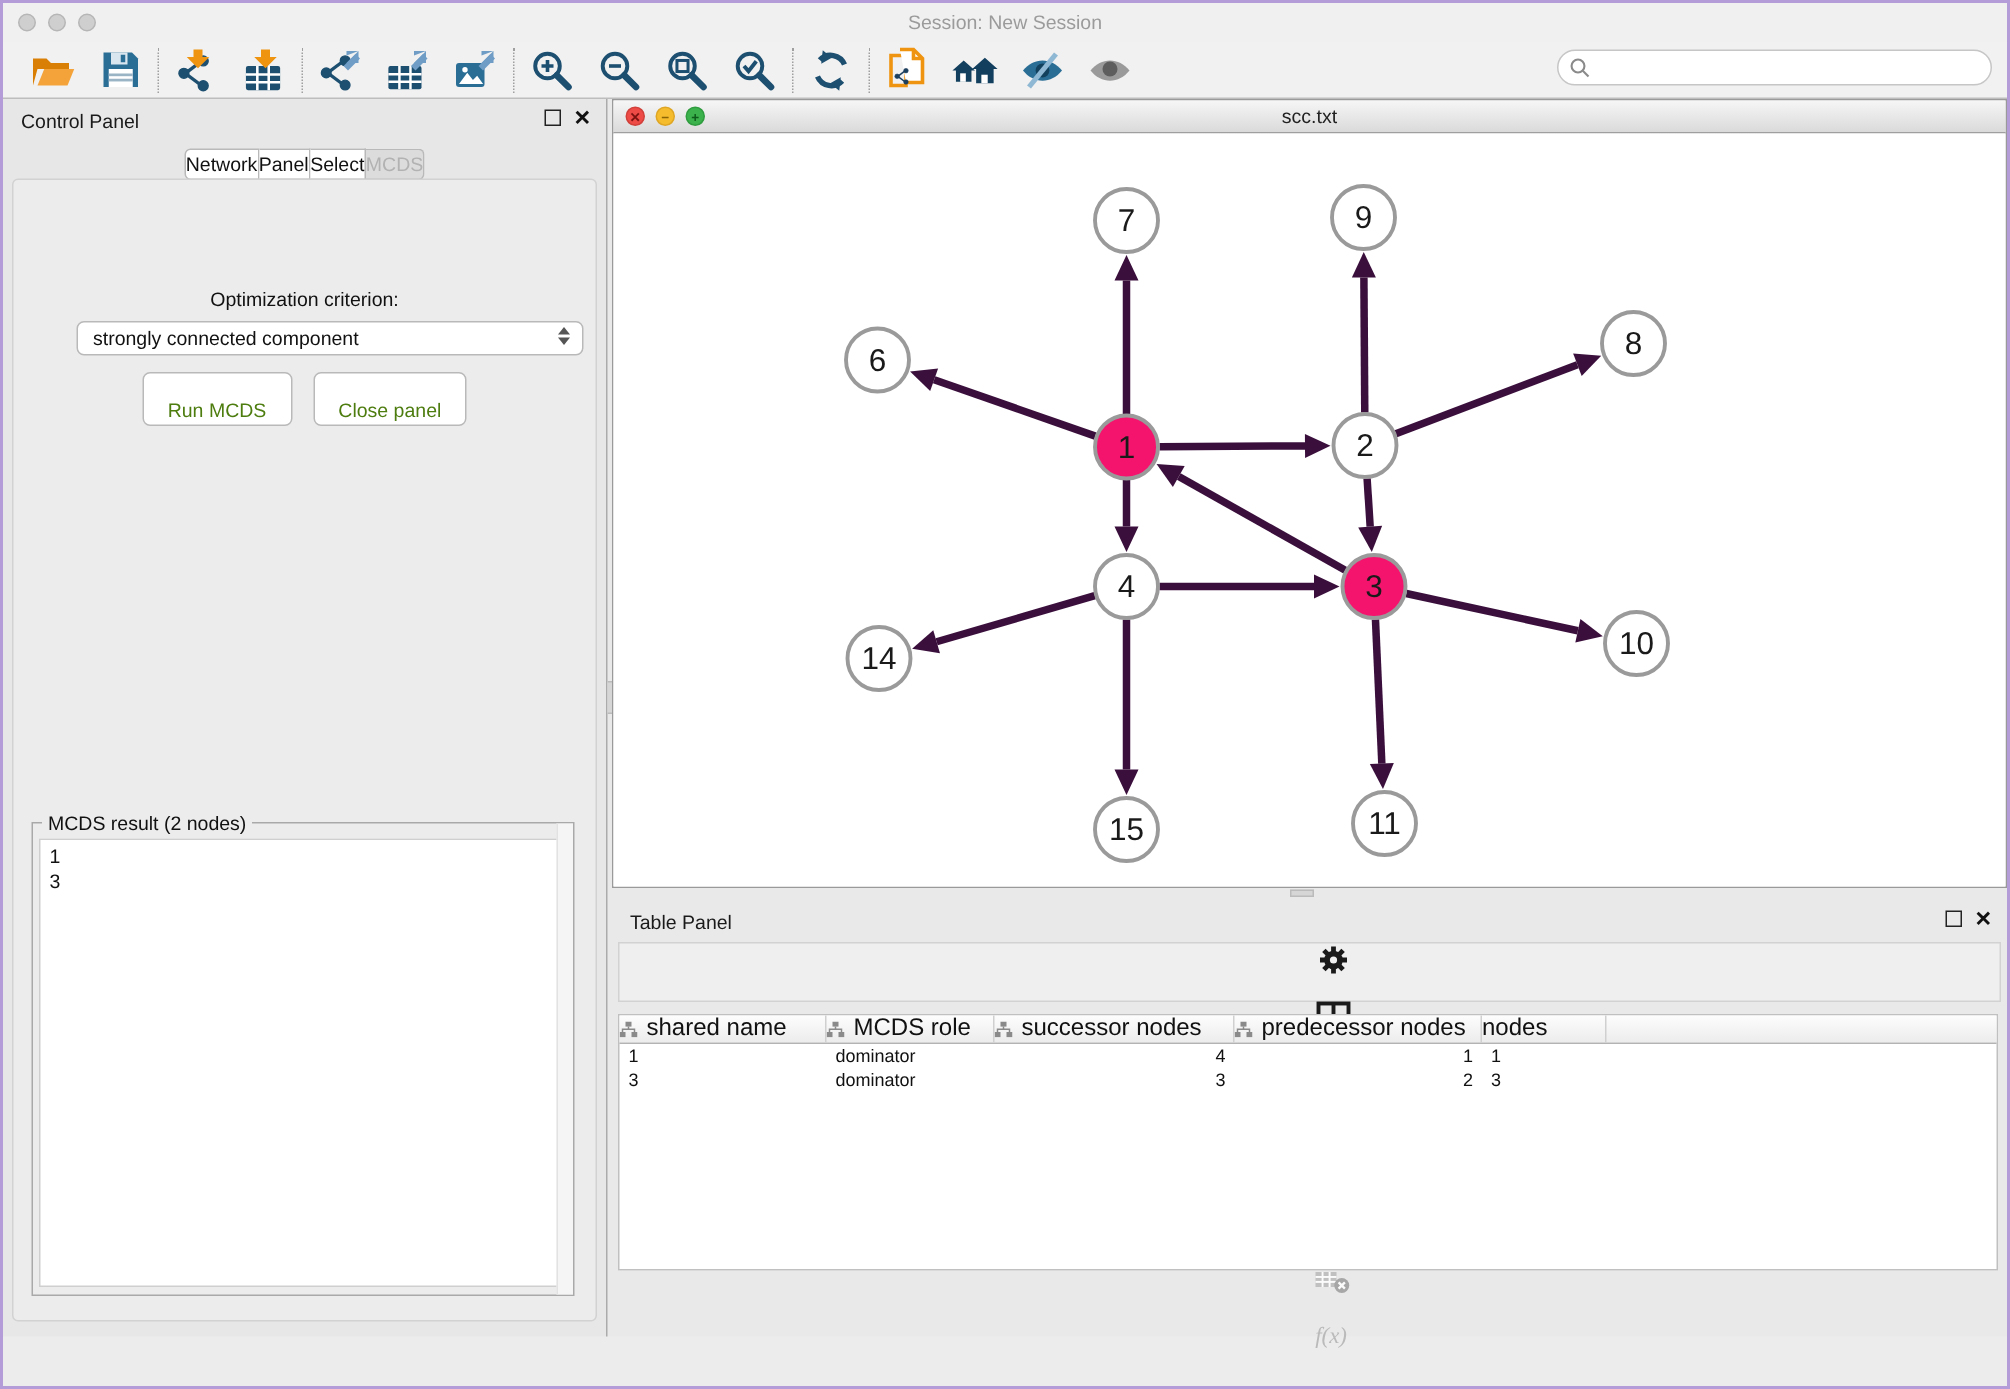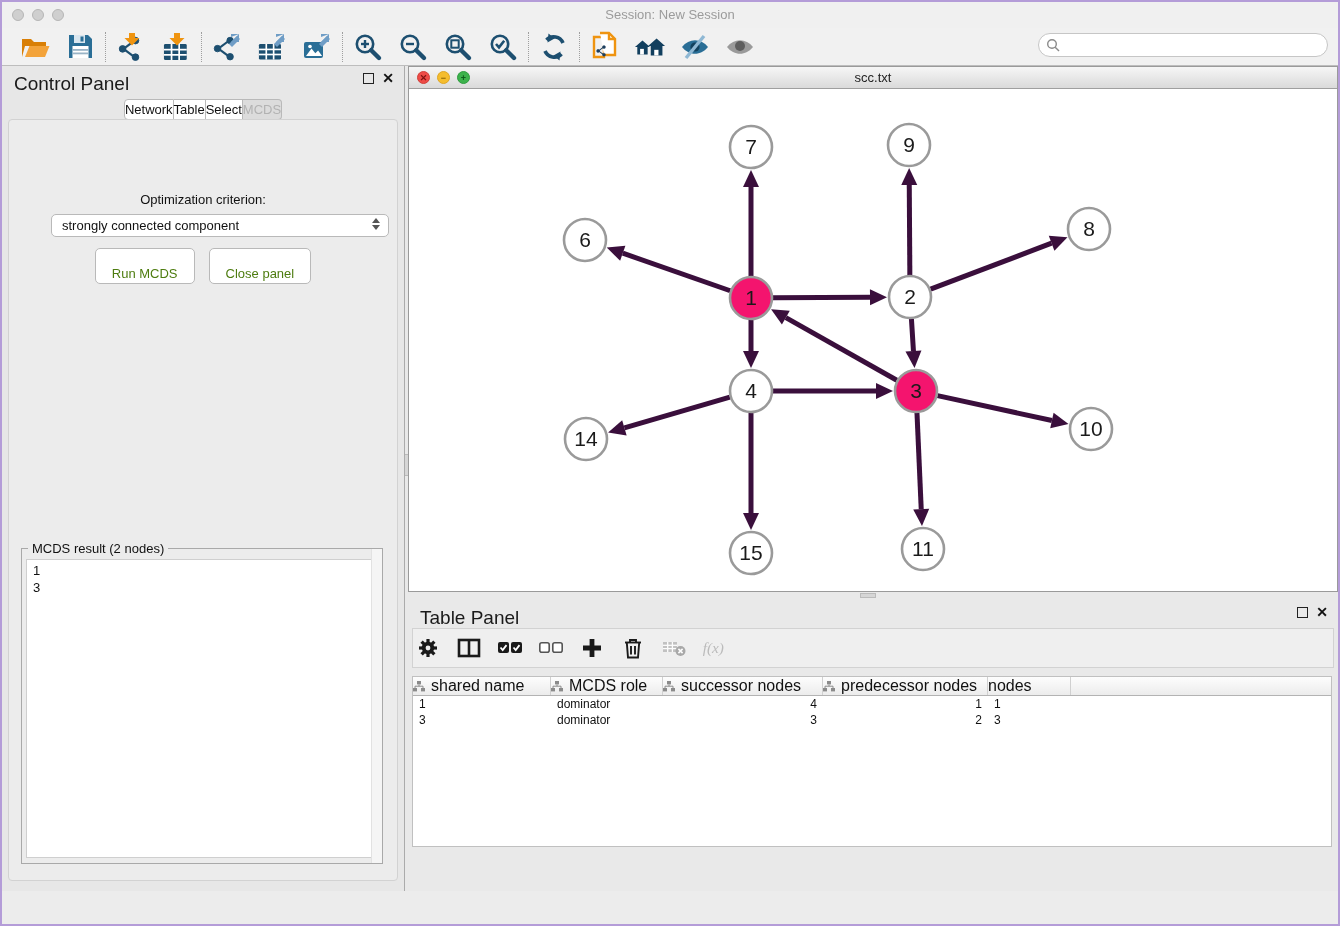--- a/index.html
+++ b/index.html
@@ -22,21 +22,21 @@
   .tb-sep { width:0; height:30px; border-left:1px dotted #9f9f9f; }
   .tb-icon { width:32px; height:32px; display:flex; align-items:center; justify-content:center; cursor:default; }
   .search-wrap { position:absolute; right:10px; top:5px; width:290px; height:24px; }
   .search-wrap input { width:100%; height:100%; border:1px solid #c6c6c6; border-radius:12px;
                        background:#fff; padding-left:26px; font-size:12px; outline:none; }
   .search-glass { position:absolute; left:8px; top:5px; }
 
   
   .control-panel { position:absolute; left:0; top:64px; width:402px; height:825px; background:#e7e7e7; }
   .panel-head { position:absolute; left:0; top:0; right:0; height:30px; }
-  .panel-head .ph-title { position:absolute; left:12px; top:7px; font-size:19px; color:#1a1a1a; }
+  .panel-head .ph-title { position:absolute; left:12px; top:7px; font-size:13px; color:#1a1a1a; }
   .ph-btns { position:absolute; right:10px; top:7px; display:flex; gap:8px; align-items:center; }
   .ph-float { width:11px; height:11px; border:1.5px solid #222; }
   .ph-close { font-size:14px; font-weight:bold; color:#111; line-height:11px; }
   .seg-tabs { position:absolute; top:33px; left:0; right:0; display:flex; justify-content:center; }
   .seg-tab { height:21px; line-height:20px; padding:0 0; font-size:13px; background:#fff;
              border:1px solid #b9b9b9; border-left:none; color:#111; cursor:default; }
   .seg-tab:first-child { border-left:1px solid #b9b9b9; border-radius:4px 0 0 4px; }
   .seg-tab:last-child { border-radius:0 4px 4px 0; }
   .seg-tab.active { background:#dcdcdc; color:#b2b2b2; }
   .cp-content { position:absolute; left:6px; right:6px; top:53px; bottom:10px;
@@ -79,21 +79,21 @@
   .nlight { width:13px; height:13px; border-radius:50%; font-size:9px; font-weight:bold;
             display:flex; align-items:center; justify-content:center; }
   .nl-red { background:#ee4b47; border:1px solid #d1403a; color:#7c1210; }
   .nl-yellow { background:#f5bd2e; border:1px solid #dfa624; color:#8a6405; }
   .nl-green { background:#3cb24c; border:1px solid #2f9c3f; color:#0d5c1b; }
   .net-canvas { position:absolute; left:0; top:22px; right:0; bottom:0; background:#fff; }
 
   
   .table-panel { position:absolute; left:406px; top:598px; right:0; height:291px; background:#e9e9e9; }
   .tp-toolbar { position:absolute; left:4px; right:4px; top:28px; height:40px; background:#efefef;
-                border:1px solid #d2d2d2; display:flex; align-items:center; gap:15px; padding-left:2px; }
+                border:1px solid #d2d2d2; display:flex; align-items:center; gap:15px; padding-left:31px;flex-direction:column; }
   .tp-icon { width:26px; height:26px; display:flex; align-items:center; justify-content:center; cursor:default; }
   .tp-table { position:absolute; left:4px; right:6px; top:76px; height:171px; background:#fff;
               border:1px solid #c0c0c0; }
   .tp-header { display:flex; height:19px; background:linear-gradient(#fdfdfd,#ececec);
                border-bottom:1px solid #b3b3b3; }
   .tp-col { display:flex; align-items:center; justify-content:flex-start; gap:6px;
             border-right:1px solid #d0d0d0; font-size:16px; color:#111; overflow:hidden; }
   .tp-col:last-child { border-right:none; }
   .tp-row { display:flex; height:16px; font-size:12px; color:#111; }
   .tp-cell { padding:0 6px; line-height:16px; overflow:hidden; }
@@ -306,21 +306,21 @@
   <div class="control-panel">
     <div class="panel-head">
       <span class="ph-title">Control Panel</span>
       <span class="ph-btns">
         <span class="ph-float"></span>
         <span class="ph-close">✕</span>
       </span>
     </div>
     <div class="seg-tabs" id="cp-tabs">
         <div class="seg-tab">Network</div>
-        <div class="seg-tab">Table</div>
+        <div class="seg-tab">Panel</div>
         <div class="seg-tab">Select</div>
         <div class="seg-tab active">MCDS</div>
       </div>
     <div class="cp-content">
       <div class="opt-label">Optimization criterion:</div>
       <div class="dropdown">
         <span>strongly connected component</span>
         <span class="dd-arrows">
             <span class="dd-up"></span>
             <span class="dd-down"></span>

